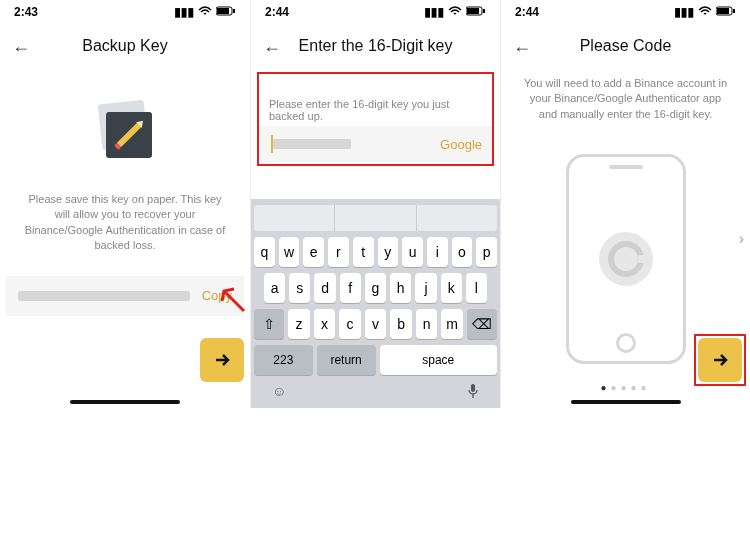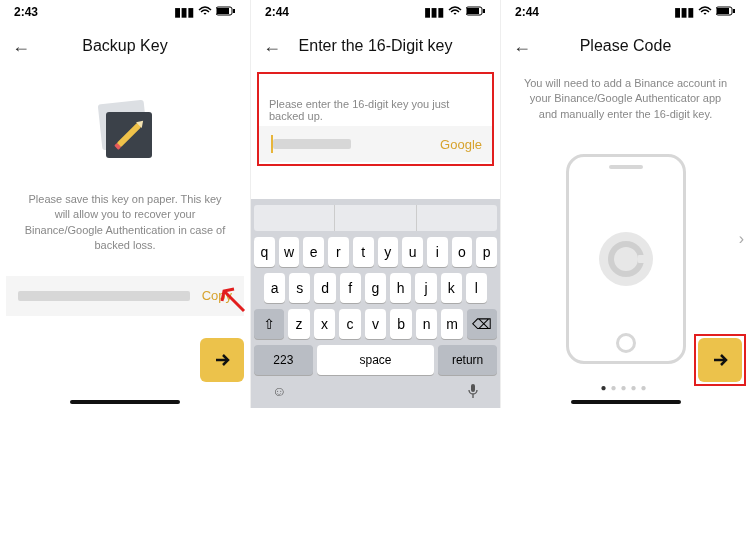--- a/index.html
+++ b/index.html
@@ -206,22 +206,22 @@
       <div class="key">x</div>
       <div class="key">c</div>
       <div class="key">v</div>
       <div class="key">b</div>
       <div class="key">n</div>
       <div class="key">m</div>
       <div class="key mod wide">⌫</div>
     </div>
     <div class="kb-row">
       <div class="key num">223</div>
+      <div class="key ret">return</div>
       <div class="key space">space</div>
-      <div class="key ret">return</div>
     </div>
     <div class="kb-bottom-icons">
       <span>☺</span>
       <span>
         <svg width="12" height="16">
             <rect x="4" y="1" width="4" height="8" rx="2" fill="#555"></rect>
             <path d="M2 7 a4 4 0 0 0 8 0 M6 11 v4" stroke="#555" fill="none" stroke-width="1.3"></path>
           </svg>
       </span>
     </div>

